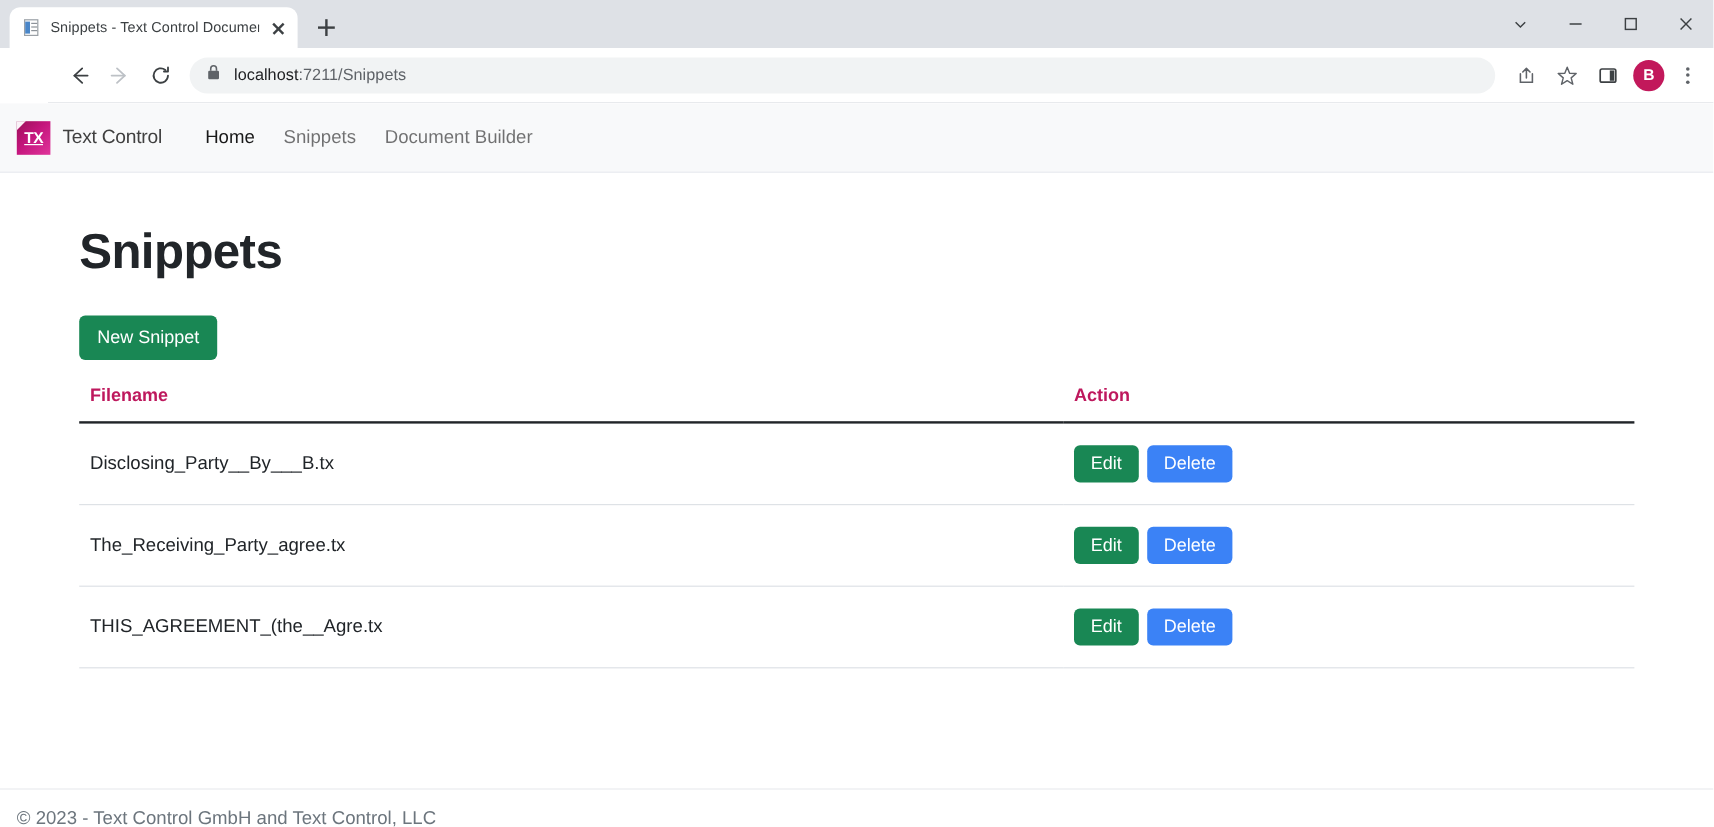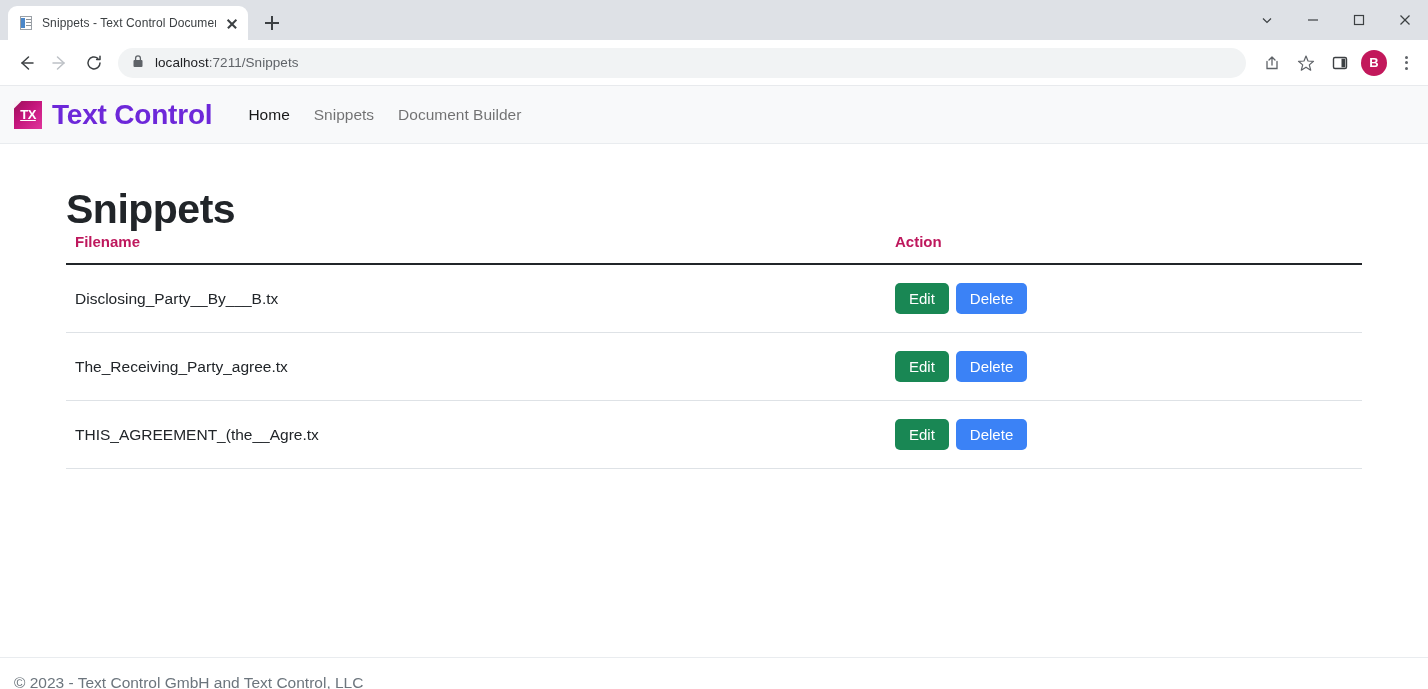--- a/index.html
+++ b/index.html
@@ -108,20 +108,21 @@
 
   .toolbar {
     height: 46px;
     background: #ffffff;
     display: flex;
     align-items: center;
     padding: 0 8px 0 10px;
     gap: 2px;
     flex: 0 0 46px;
     border-bottom: 1px solid #e8eaed;
+    margin-left: 40px;
   }
   .tbtn {
     width: 32px; height: 32px;
     display: flex; align-items: center; justify-content: center;
     border-radius: 50%;
     cursor: pointer;
     flex: 0 0 32px;
   }
 
   .omnibox {
@@ -210,23 +211,23 @@
     color: #ffffff;
     font-size: 13px;
     font-weight: bold;
     letter-spacing: -0.5px;
     font-family: "Liberation Sans", sans-serif;
     position: relative;
     z-index: 2;
     text-decoration: underline;
   }
   .brand-name {
-    font-size: 28px;
-    color: #6d28d9;
-    font-weight: 700;
+    font-size: 16px;
+    color: #404040;
+    font-weight: 400;
     letter-spacing: -0.2px;
   }
   .nav-links { display: flex; align-items: center; gap: 0; }
   .nav-link {
     font-size: 15.5px;
     padding: 8px 12px;
     color: rgba(0,0,0,0.55);
     text-decoration: none;
     cursor: pointer;
     white-space: nowrap;
@@ -418,20 +419,21 @@
       <div class="nav-links">
         <a class="nav-link active">Home</a>
         <a class="nav-link">Snippets</a>
         <a class="nav-link">Document Builder</a>
       </div>
     </div>
 
     <div class="content">
       <h1 class="page-title">Snippets</h1>
 
+      <a class="btn btn-success btn-new">New Snippet</a>
 
       <table class="snippets">
         <thead>
           <tr>
             <th class="col-file">Filename</th>
             <th>Action</th>
           </tr>
         </thead>
         <tbody>
           <tr>

